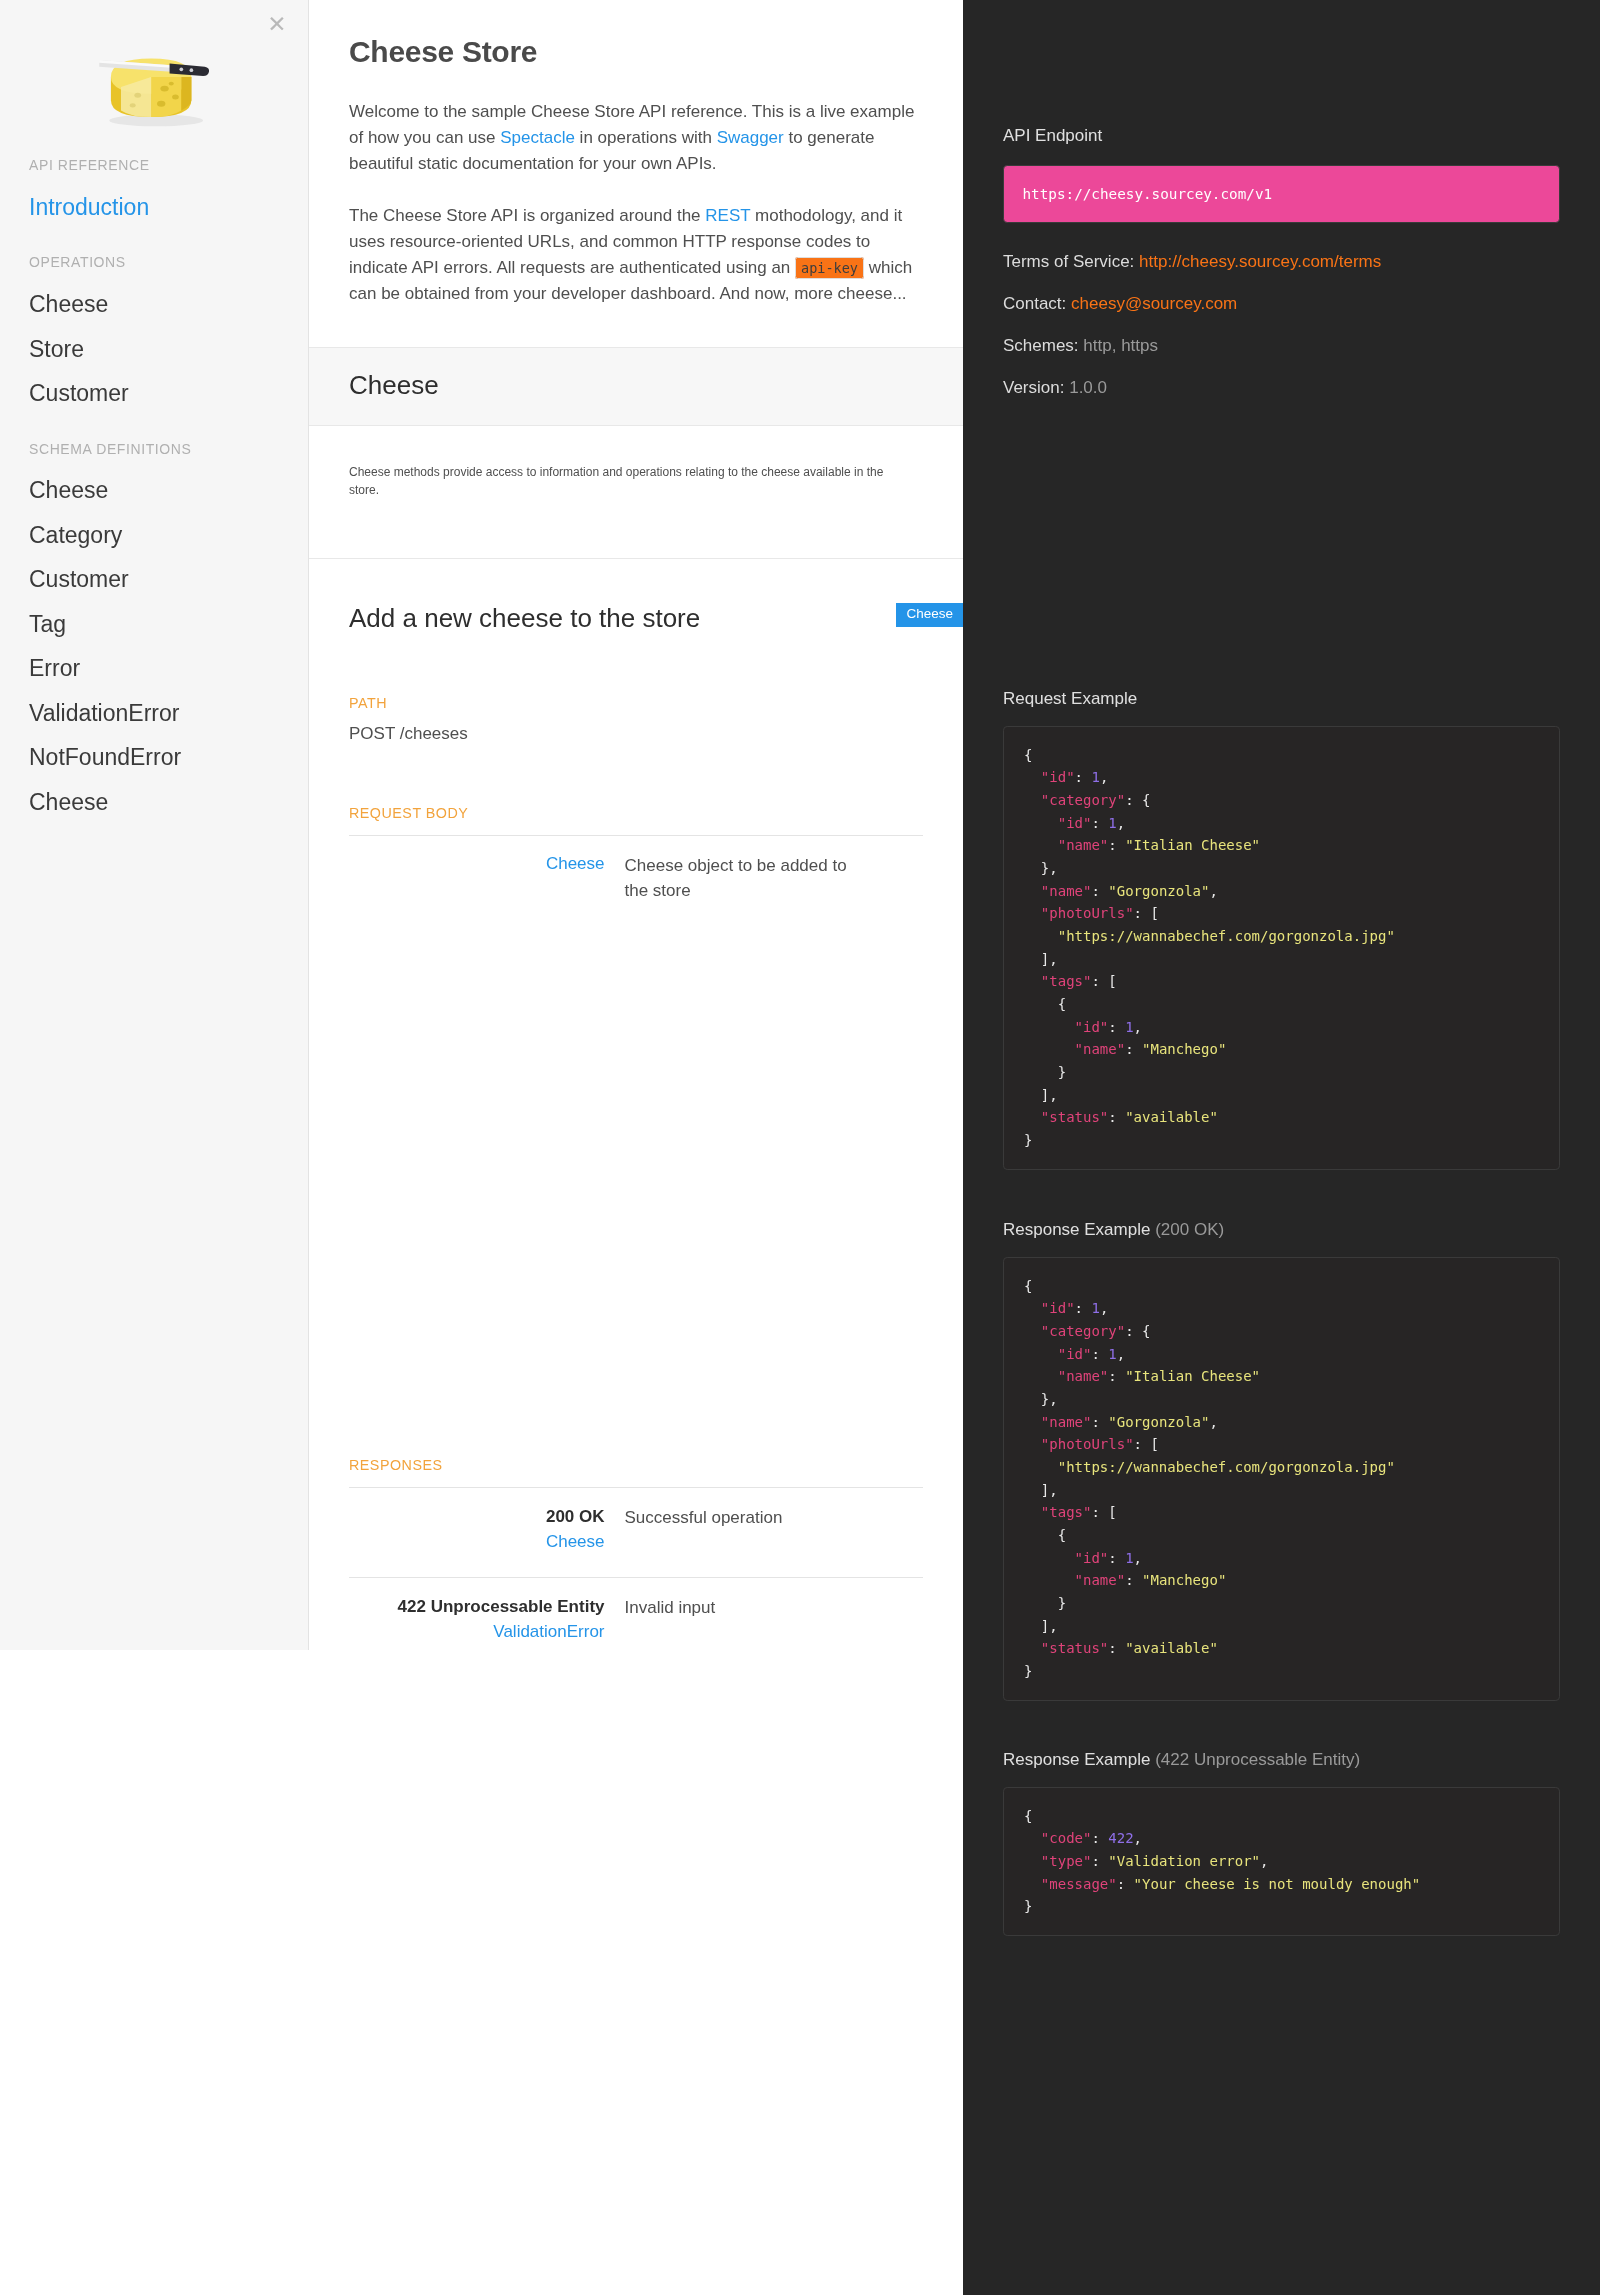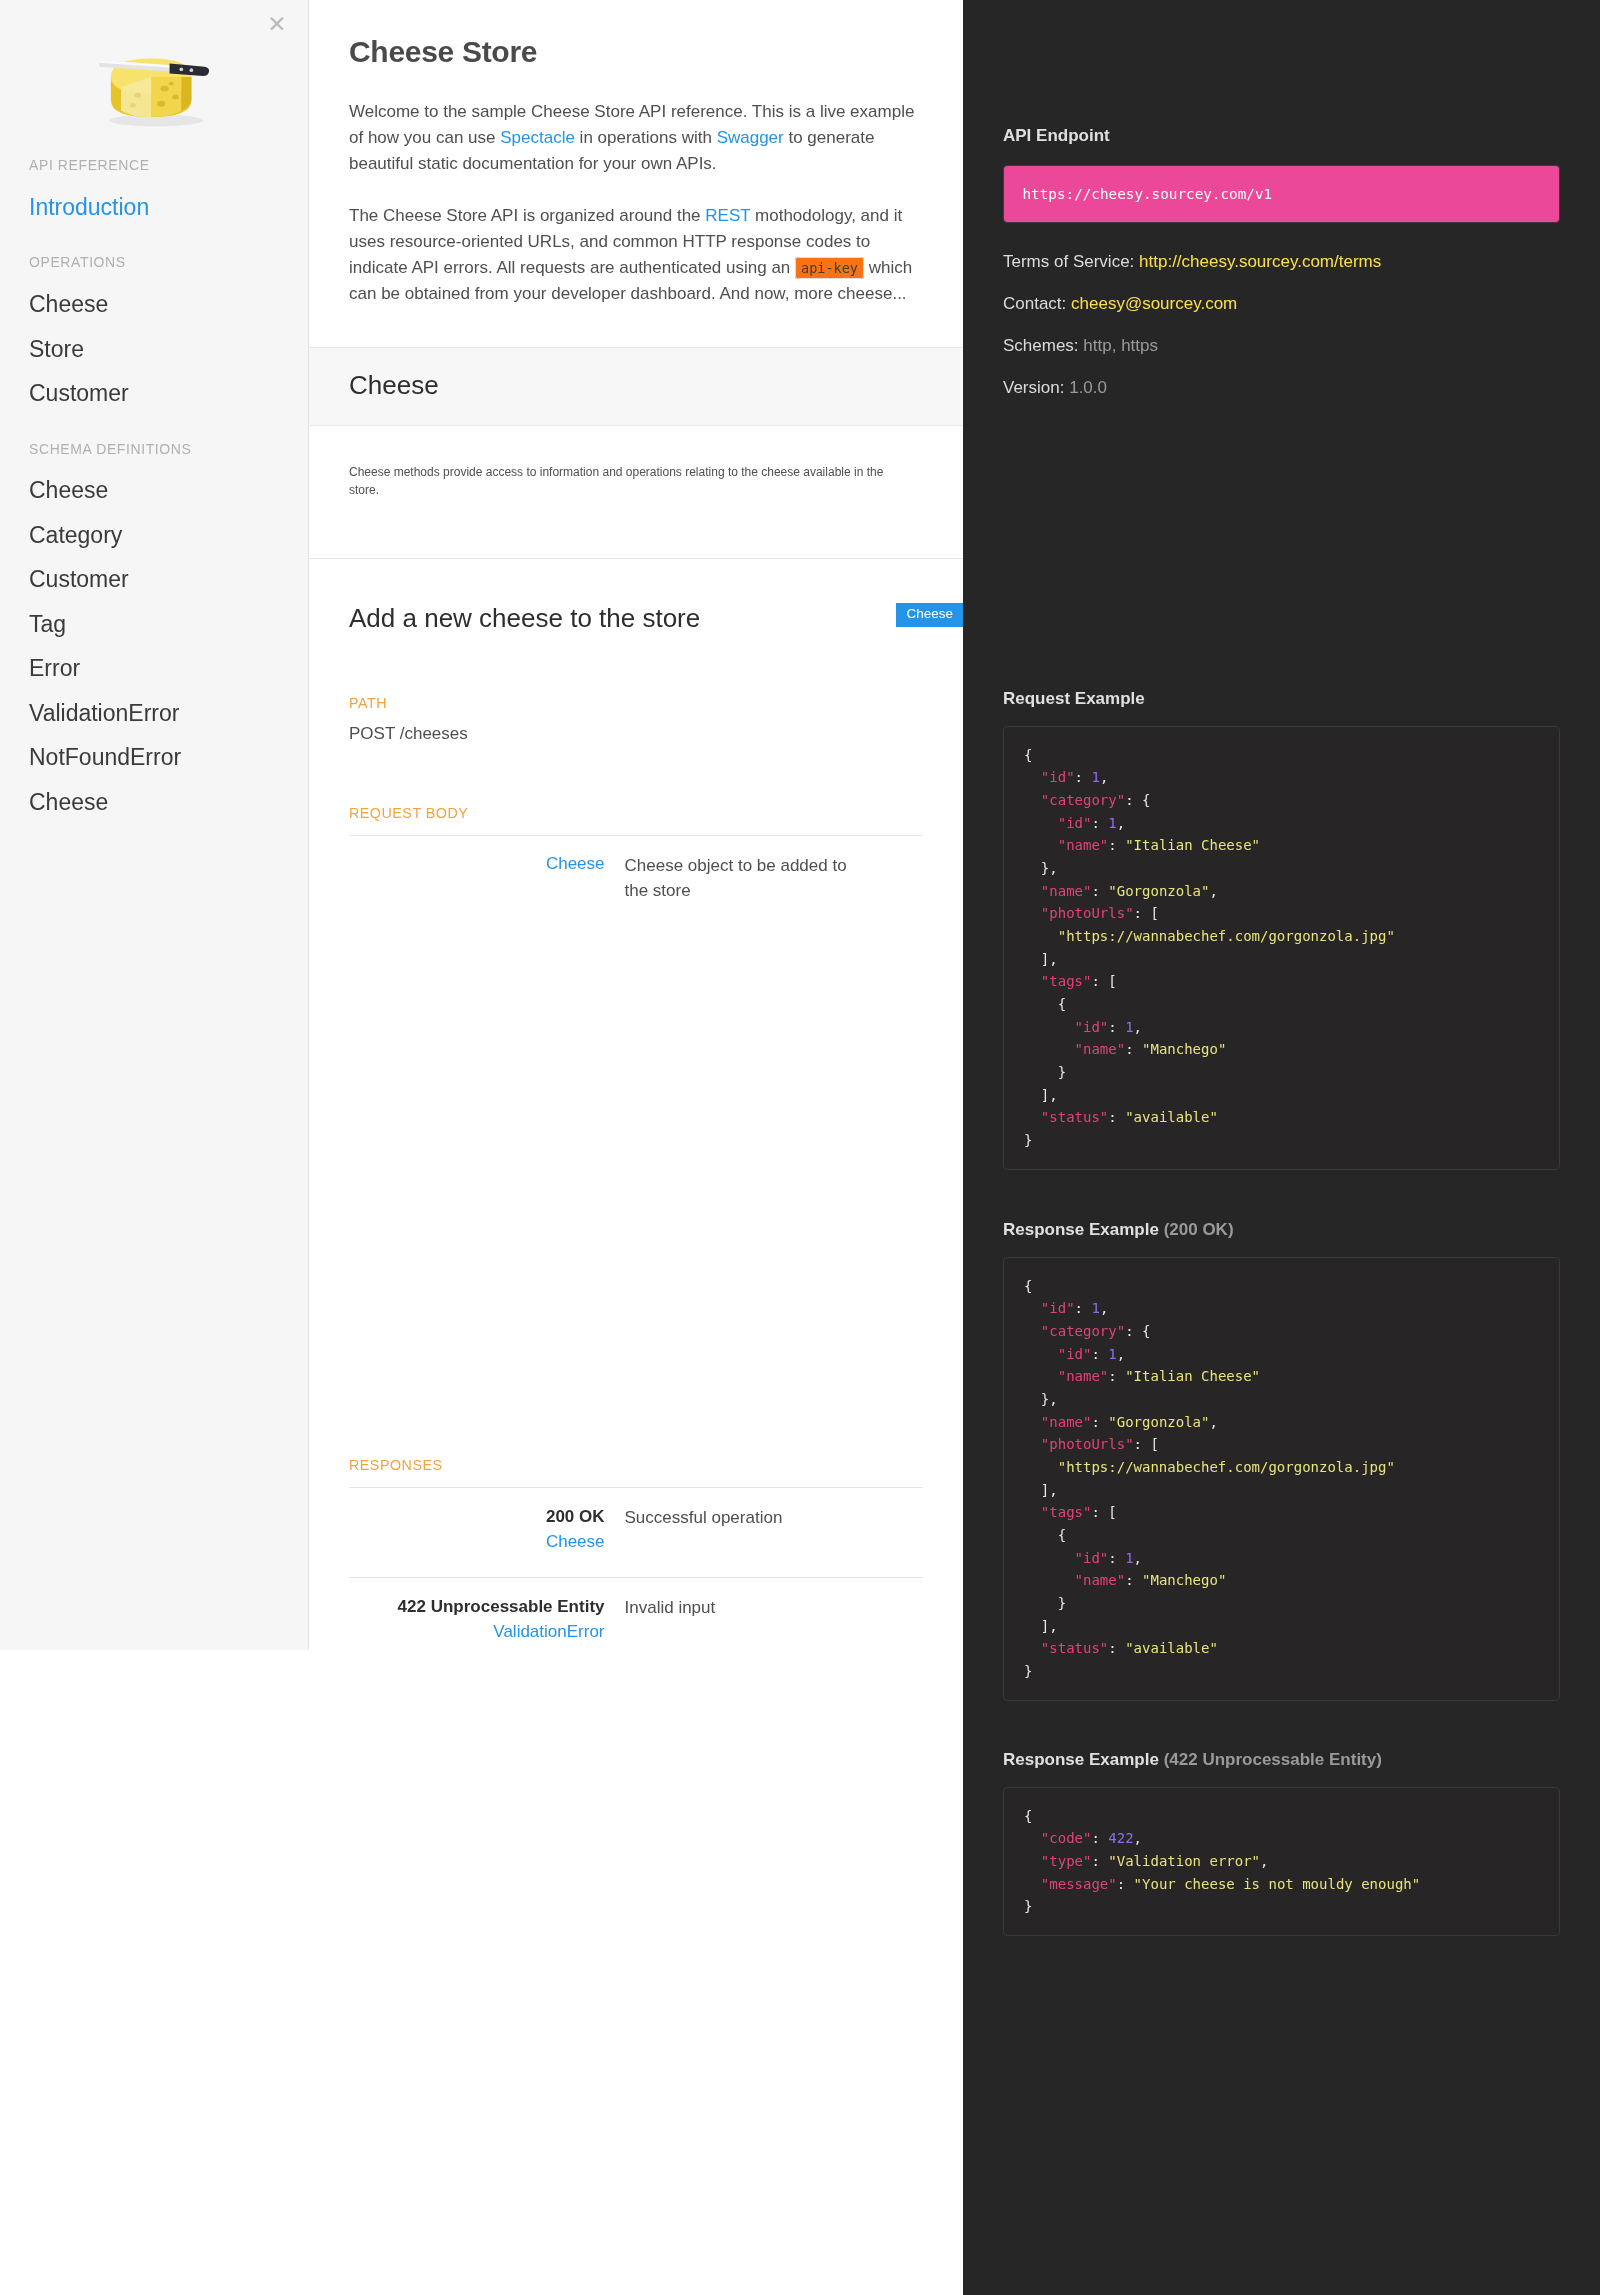--- a/index.html
+++ b/index.html
@@ -193,21 +193,20 @@
     background: #262626;
     min-height: 2295px;
     padding: 0 40px;
     color: #e6e6e6;
   }
   .dark-label {
     font-size: 17px;
     color: #e0e0e0;
     margin: 0;
     padding: 0;
-    font-weight: bold;
   }
   .dark-label .muted { color: #9a9a9a; }
   .dark-section { margin-bottom: 0; }
 
   .endpoint-box {
     background: #ec4899;
     border: 0.8px solid #3a3a3a;
     border-radius: 4.2px;
     padding: 20px 18.5px;
     margin: 18.5px 0 29px 0;
@@ -215,21 +214,21 @@
   .endpoint-box code {
     font-family: "DejaVu Sans Mono", monospace;
     font-size: 14.3px;
     color: #ffffff;
   }
   .meta-line {
     font-size: 17px;
     color: #dcdcdc;
     margin: 0 0 22px 0;
   }
-  .meta-line a { color: #fde047; text-decoration: none; cursor: pointer; }
+  .meta-line a { color: #f97316; text-decoration: none; cursor: pointer; }
   .meta-line .val { color: #9a9a9a; }
 
   .code-box {
     background: #272525;
     border: 0.8px solid #3a3a3a;
     border-radius: 4.2px;
     padding: 17px 20px;
     margin: 17px 0 0 0;
     font-family: "DejaVu Sans Mono", monospace;
     font-size: 14px;

